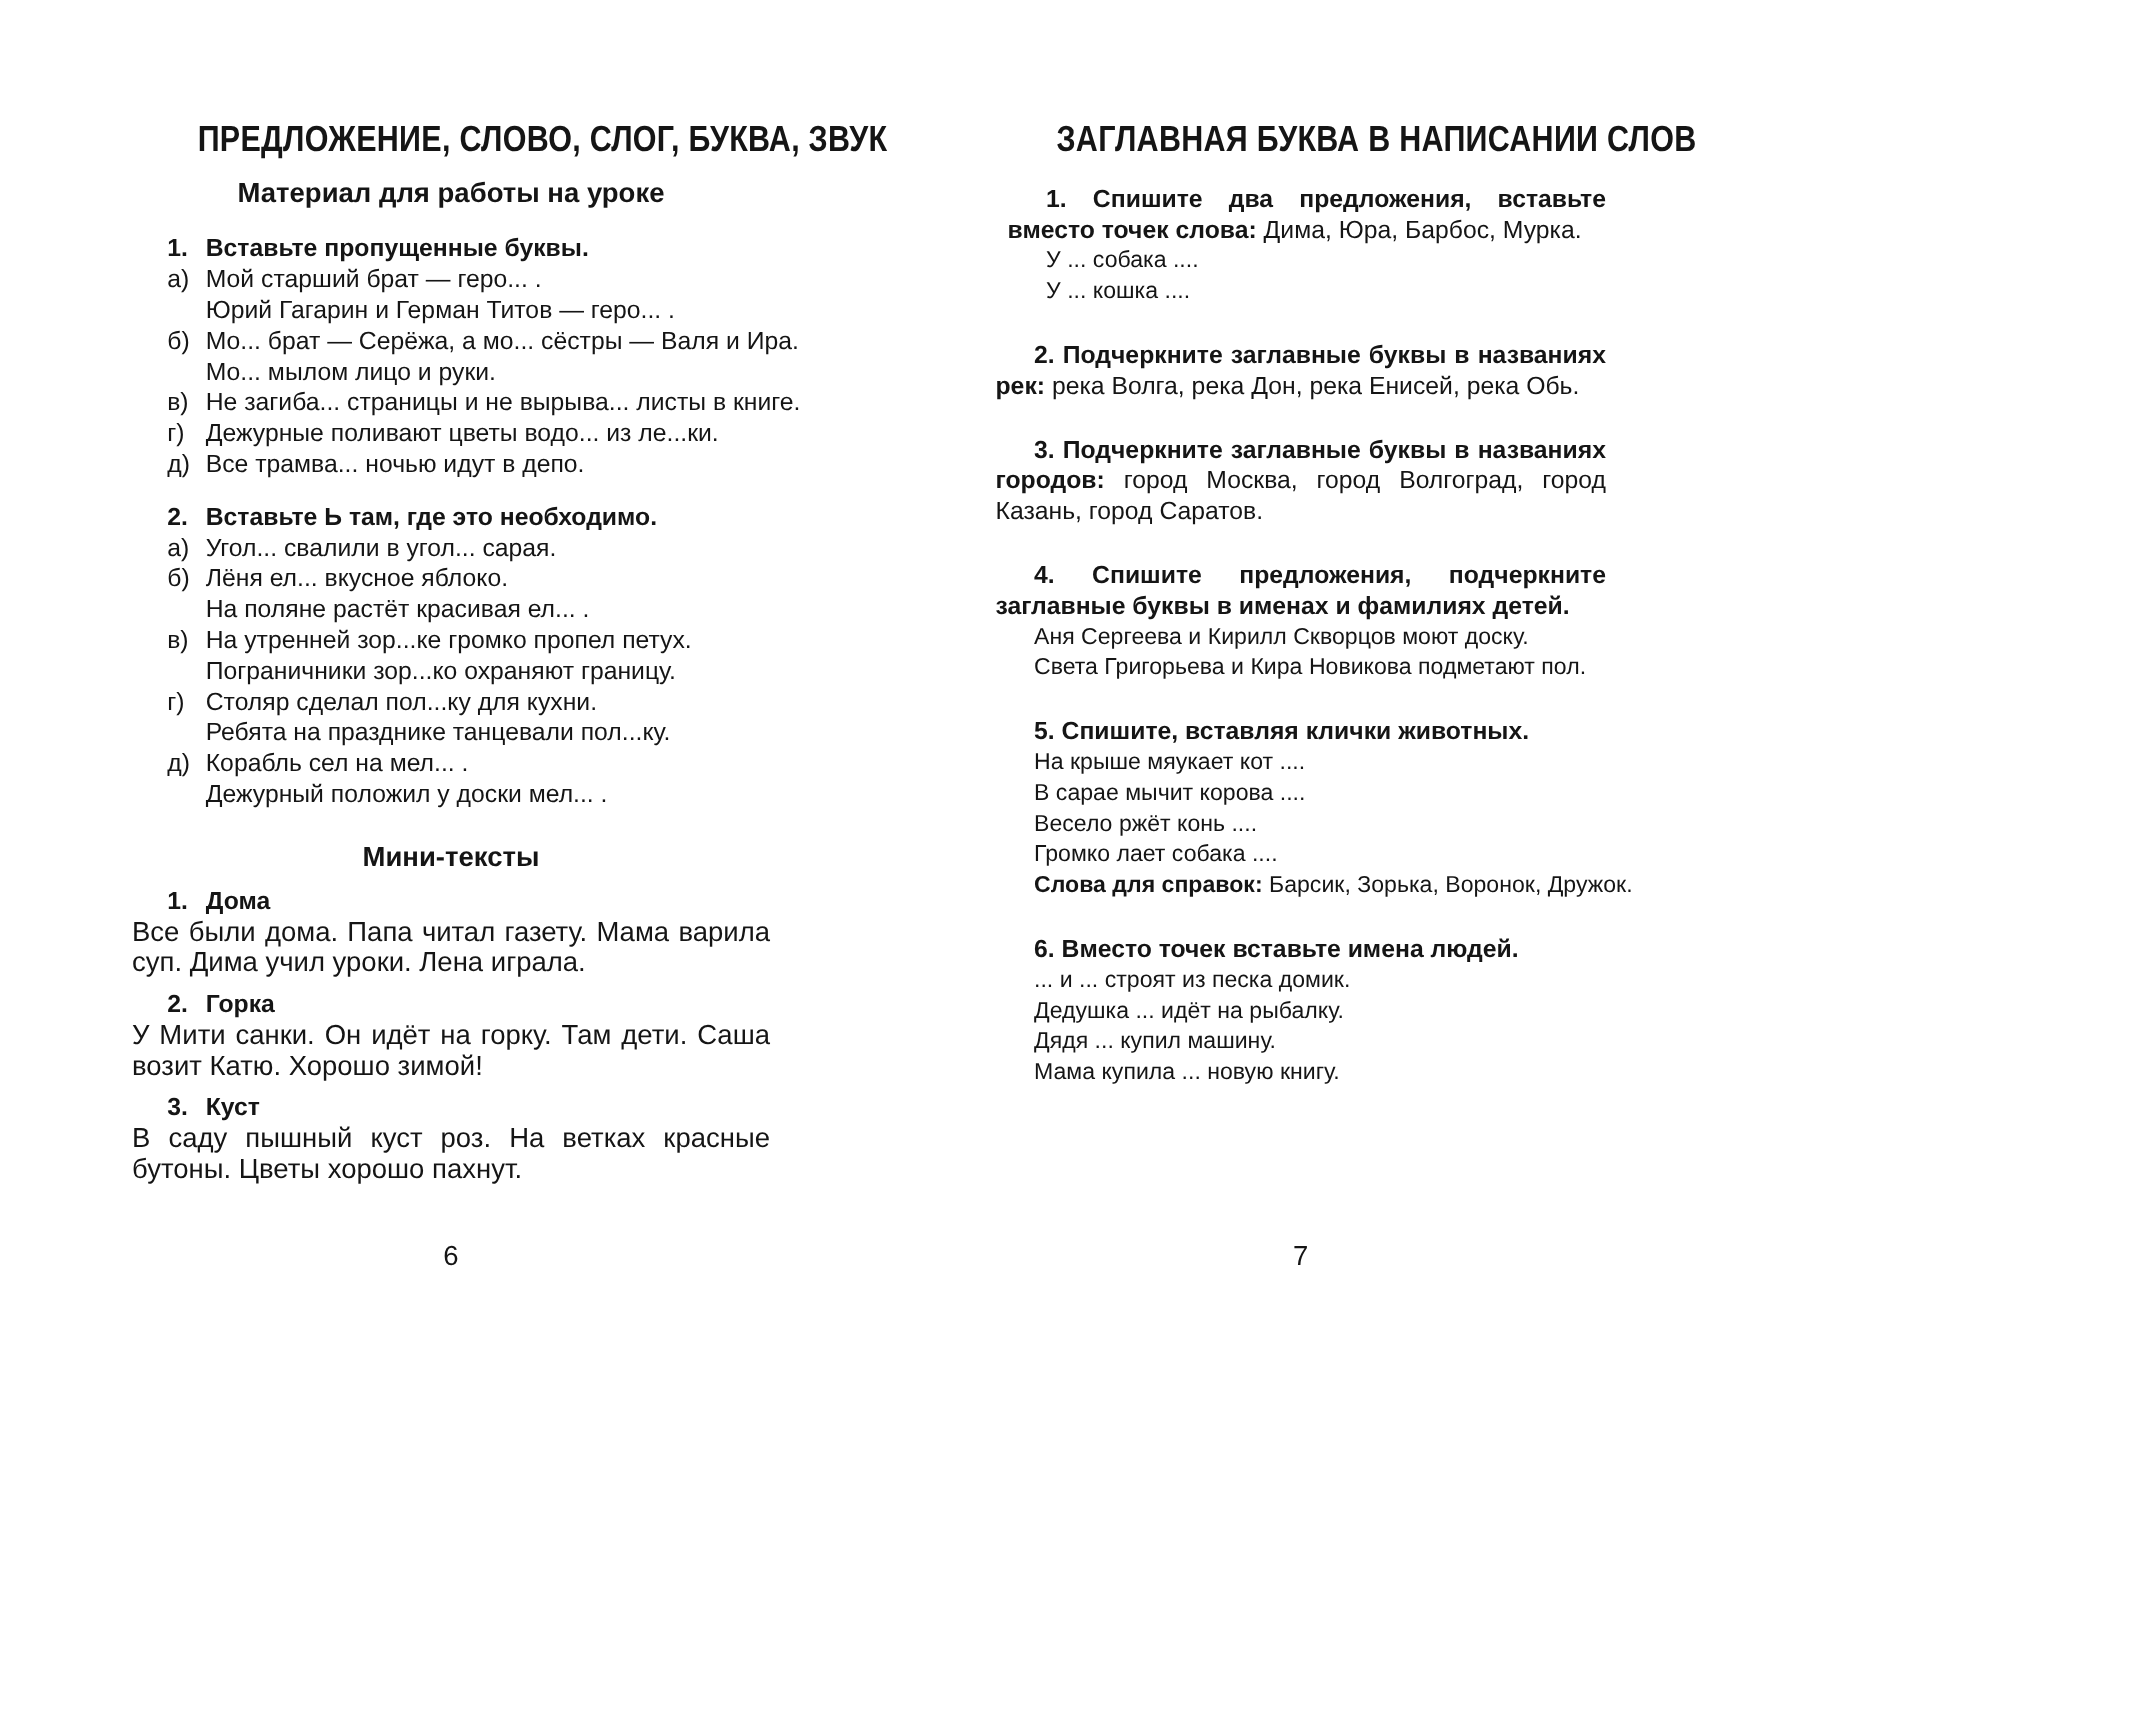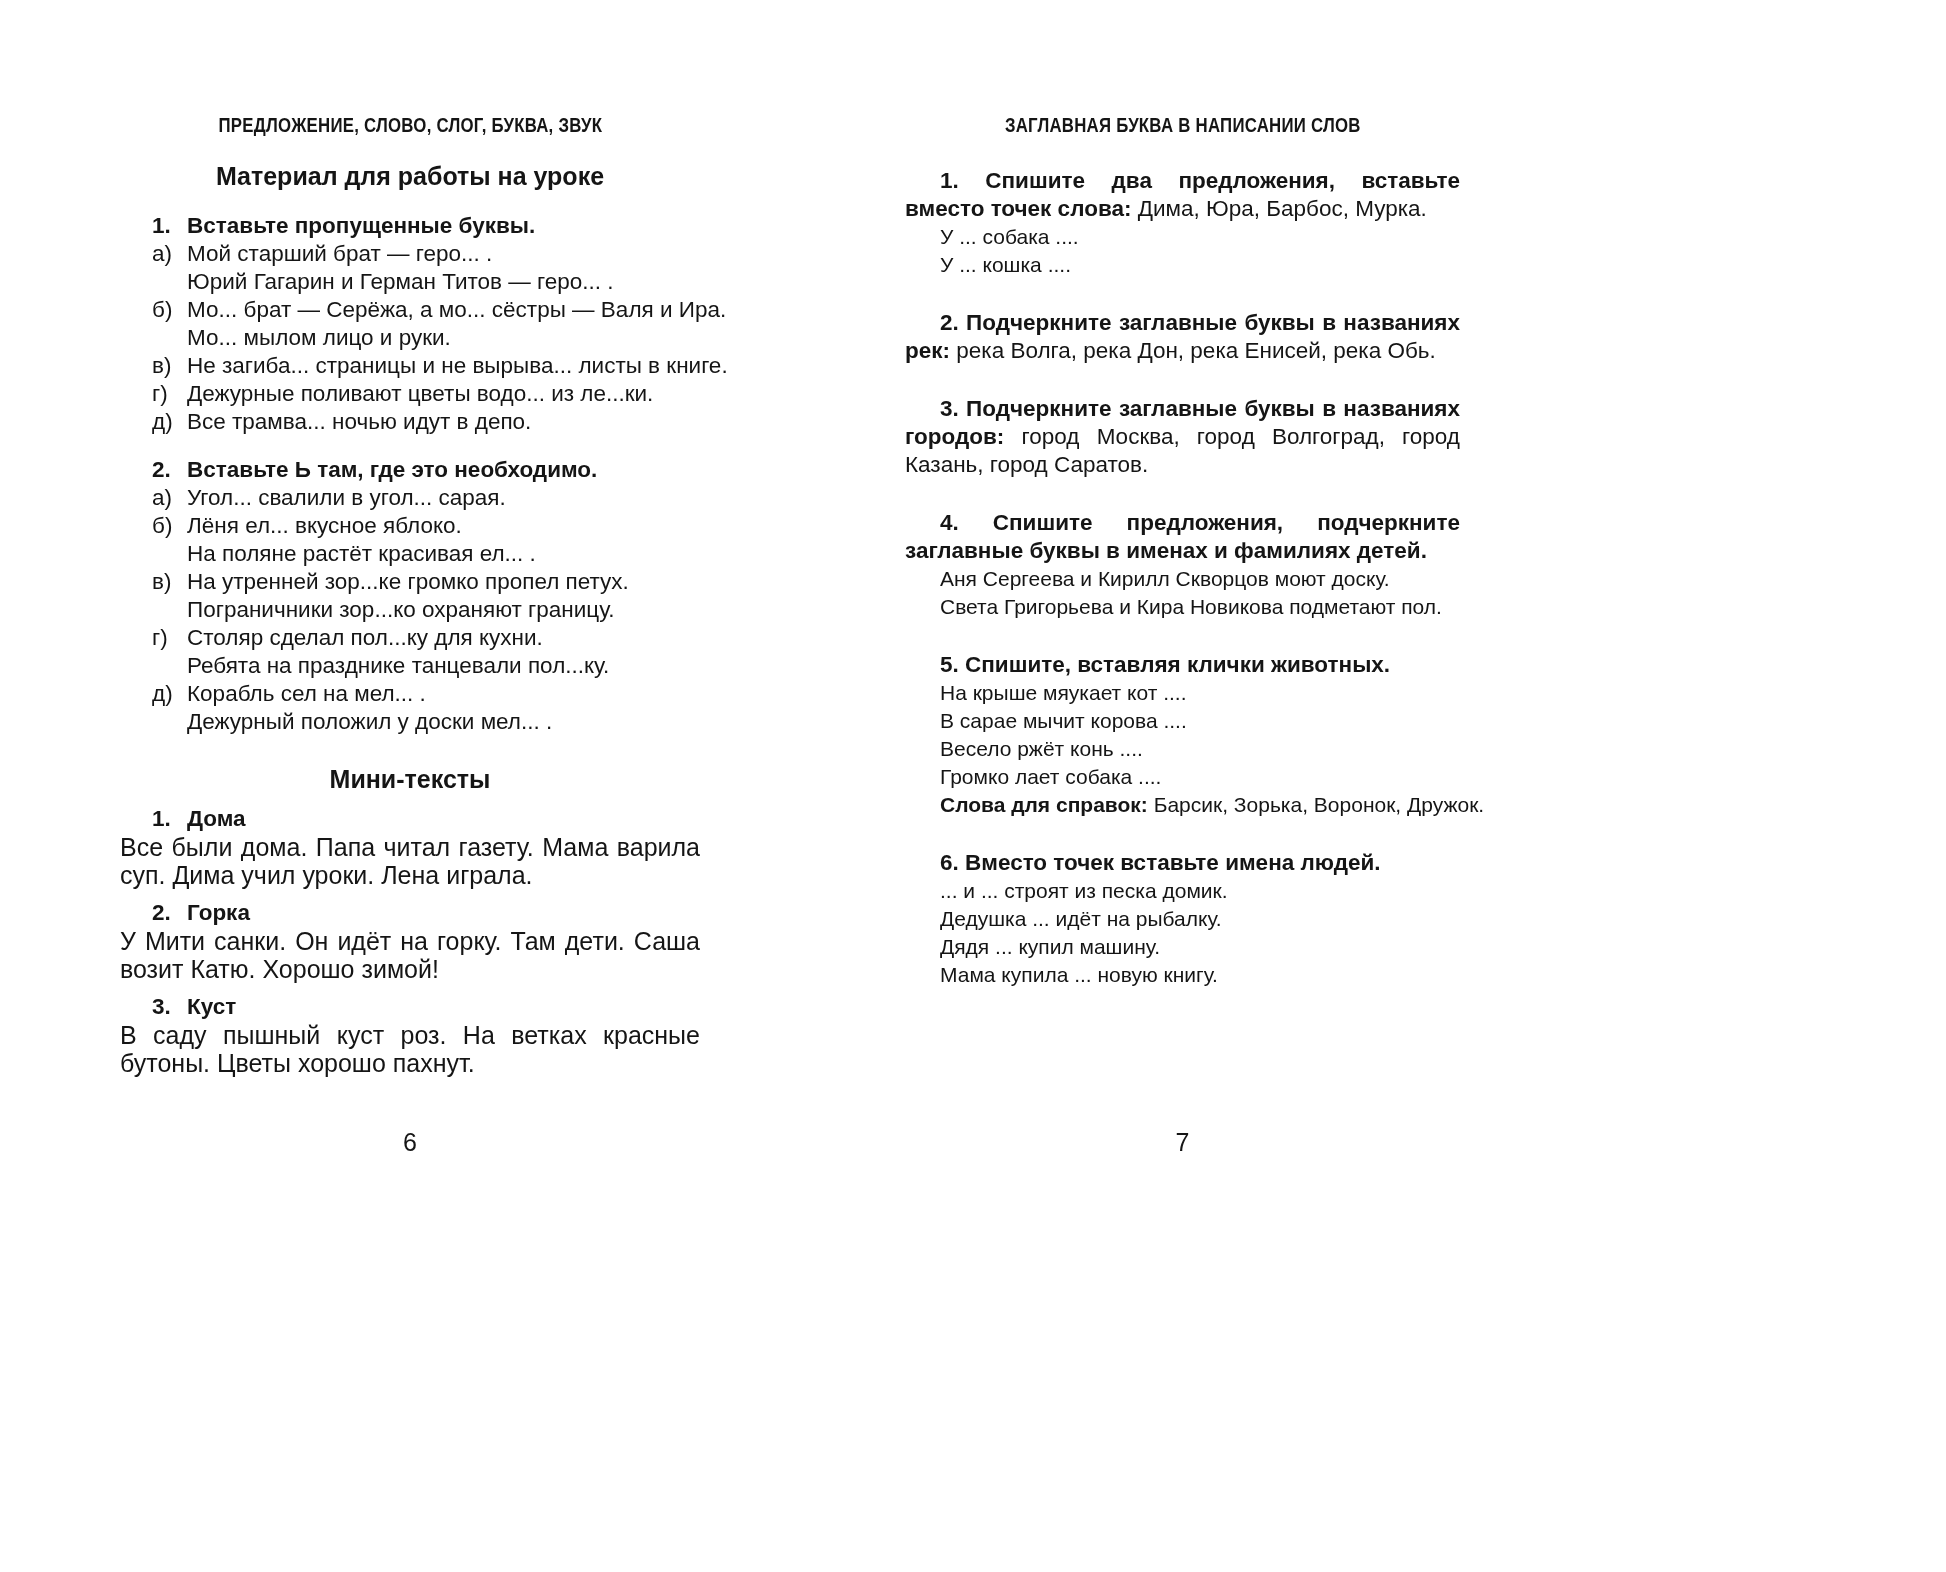--- a/index.html
+++ b/index.html
@@ -10,40 +10,40 @@
     font-family: "Liberation Sans", sans-serif;
     -webkit-font-smoothing: antialiased;
   }
   .spread { position: relative; width: 1946px; height: 1572px; overflow: hidden; background: #ffffff; }
   .col { position: absolute; top: 0; height: 1572px; }
   .col-left  { left: 120px; width: 580px; }
   .col-right { left: 905px; width: 555px; }
 
   .page-title {
     padding-top: 108px;
-    font-size: 20px; font-weight: bold; line-height: 35px;
+    font-size: 33px; font-weight: bold; line-height: 35px;
     text-align: center; white-space: nowrap; letter-spacing: .3px;
   }
   .page-title > span { display: inline-block; transform: scaleX(.84); transform-origin: 50% 50%; }
 
   .subtitle { margin-top: 18px; font-size: 25px; font-weight: bold; line-height: 31px; text-align: center; }
   .mini-heading { margin-top: 28px; }
 
   .ex { margin-top: 20px; }
   .ex-head, .item { display: flex; margin-left: 32px; font-size: 22.5px; line-height: 28px; }
   .ex-head { font-weight: bold; }
   .lbl { flex: 0 0 35px; }
   .itext { flex: 1; min-width: 0; }
   .line { white-space: nowrap; }
 
   .mini-text { margin-top: 10px; }
   .mini-body { font-size: 25px; line-height: 28px; text-align: justify; }
 
   .ex-r { margin-top: 30px; }
-  .ex-r.first { margin-top: 24px; }
+  .ex-r.first { margin-top: 24px; margin-left: 11px; }
   .para { font-size: 22.5px; line-height: 28px; text-align: justify; text-indent: 35px; }
   .rline { margin-left: 35px; font-size: 21px; line-height: 28px; white-space: nowrap; }
   b { font-weight: bold; }
 
   .page-num { position: absolute; left: 0; right: 0; top: 1128px; text-align: center; font-size: 25px; }
 </style>
 </head>
 <body>
 
 <div class="spread">

